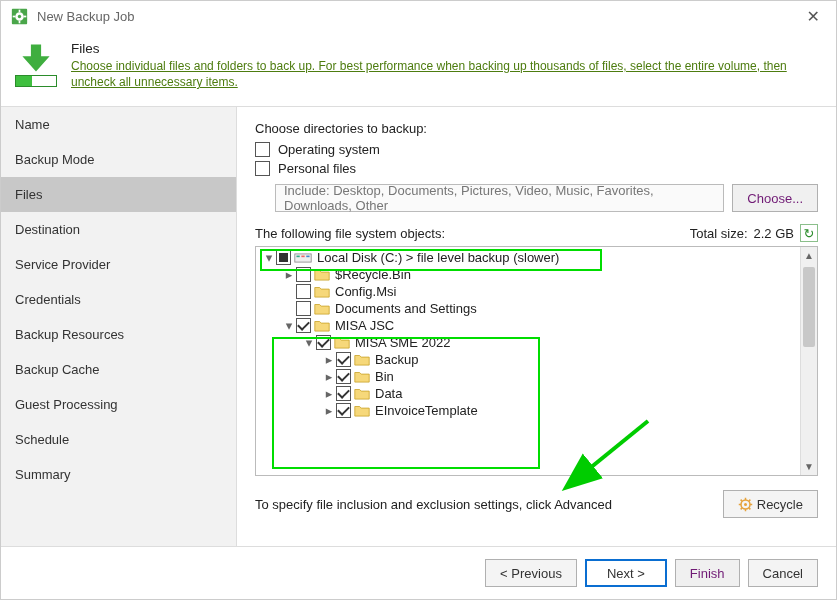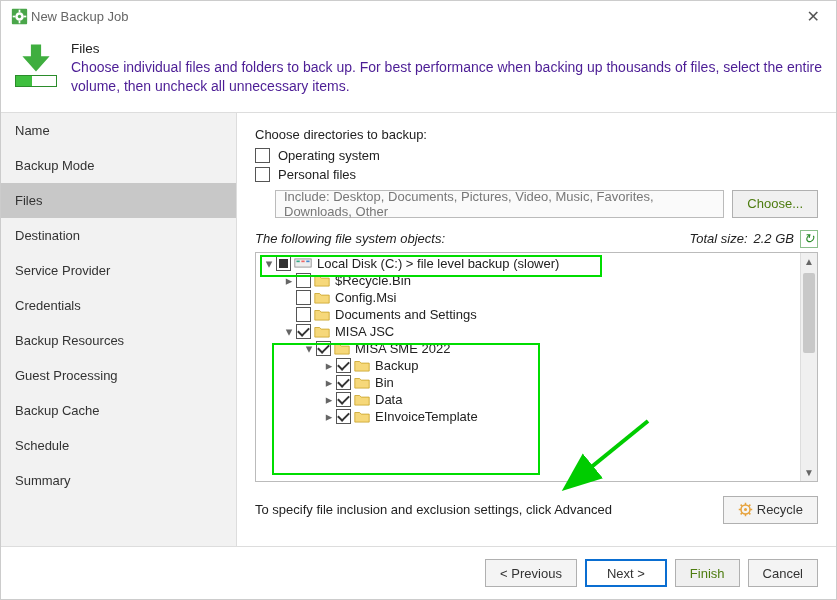--- a/index.html
+++ b/index.html
@@ -11,34 +11,34 @@
     background: #fff;
     width: 837px;
     height: 600px;
     overflow: hidden;
   }
   .window { width: 837px; height: 600px; display: flex; flex-direction: column; border: 1px solid #ccc; }
   .titlebar {
     height: 30px; display: flex; align-items: center; justify-content: space-between;
     padding: 0 10px; background: #fff;
   }
-  .titlebar-left { display: flex; align-items: center; gap: 3px; }
+  .titlebar-left { display: flex; align-items: center; gap: 9px; }
   .gear-icon { width: 17px; height: 17px; }
   .titlebar-title { color: #666; font-size: 13px; }
   .close-x { font-size: 16px; color: #555; padding: 2px 6px; cursor: pointer; }
   .header {
     display: flex; gap: 14px; padding: 10px 14px 16px 14px; border-bottom: 1px solid #ddd;
     align-items: flex-start;
   }
   .header-icon { width: 48px; display: flex; flex-direction: column; align-items: center; }
   .down-arrow { width: 34px; height: 34px; }
   .prog-bar { width: 42px; height: 12px; border: 1px solid #2b8c2b; display: flex; }
   .prog-fill { width: 40%; background: #3fbf3f; }
   .header-text .h-title { font-size: 13.5px; margin-bottom: 2px; }
-  .header-text .h-sub { font-size: 14px; color: #4c1d95; line-height: 1.35; }
+  .header-text .h-sub { font-size: 12px; color: #4d7c0f; line-height: 1.35; text-decoration: underline; }
   .body { flex: 1; display: flex; overflow: hidden; }
   .sidebar {
     width: 236px; background: #f2f2f2; border-right: 1px solid #ddd;
     display: flex; flex-direction: column;
   }
   .sidebar-item {
     padding: 10px 14px; font-size: 13px; color: #333; cursor: pointer;
   }
   .sidebar-item.active { background: #c8c8c8; }
   .main {
@@ -56,23 +56,23 @@
   }
   .include-row { display: flex; gap: 8px; margin: 4px 0 12px 20px; align-items: flex-end; }
   .include-box {
     flex: 1; border: 1px solid #bbb; background: #fafafa; padding: 5px 8px;
     color: #777; font-size: 13px; height: 28px; display: flex; align-items: center;
   }
   .btn {
     border: 1px solid #b0b0b0; background: #f4f4f4; padding: 5px 14px;
     font-size: 13px; color: #333; cursor: pointer; height: 28px; display: inline-flex; align-items: center; gap: 4px;
   }
-  .btn.disabled { color: #4d7c0f; cursor: default; background: #f0f0f0; }
+  .btn.disabled { color: #701a75; cursor: default; background: #f0f0f0; }
   .btn.primary { border: 2px solid #0a6ed1; background: #fff; padding: 8px 20px; }
-  .obj-row { display: flex; justify-content: space-between; align-items: center; margin-bottom: 4px; font-size: 13px; font-style: italic; }
+  .obj-row { display: flex; justify-content: space-between; align-items: center; margin-bottom: 4px; font-size: 13px; }
   .total-size { display: flex; align-items: center; gap: 6px; }
   .refresh-icon {
     width: 18px; height: 18px; border: 1px solid #8bbf8b; display: flex; align-items: center; justify-content: center;
     color: #2b8c2b; font-size: 13px; cursor: pointer;
   }
   .tree-box {
     border: 1px solid #bbb; background: #fff; overflow: auto; position: relative;
     height: 230px;
   }
   .tree { font-size: 13px; padding: 2px 0; }
@@ -141,22 +141,22 @@
   <div class="body">
 
     <div class="sidebar">
       <div class="sidebar-item">Name</div>
       <div class="sidebar-item">Backup Mode</div>
       <div class="sidebar-item active">Files</div>
       <div class="sidebar-item">Destination</div>
       <div class="sidebar-item">Service Provider</div>
       <div class="sidebar-item">Credentials</div>
       <div class="sidebar-item">Backup Resources</div>
+      <div class="sidebar-item">Backup Cache</div>
       <div class="sidebar-item">Guest Processing</div>
-      <div class="sidebar-item">Backup Cache</div>
       <div class="sidebar-item">Schedule</div>
       <div class="sidebar-item">Summary</div>
     </div>
 
     <div class="main">
       <div class="section-label">Choose directories to backup:</div>
 
       <div class="check-row">
         <span class="cb"></span>
         <span>Operating system</span>

